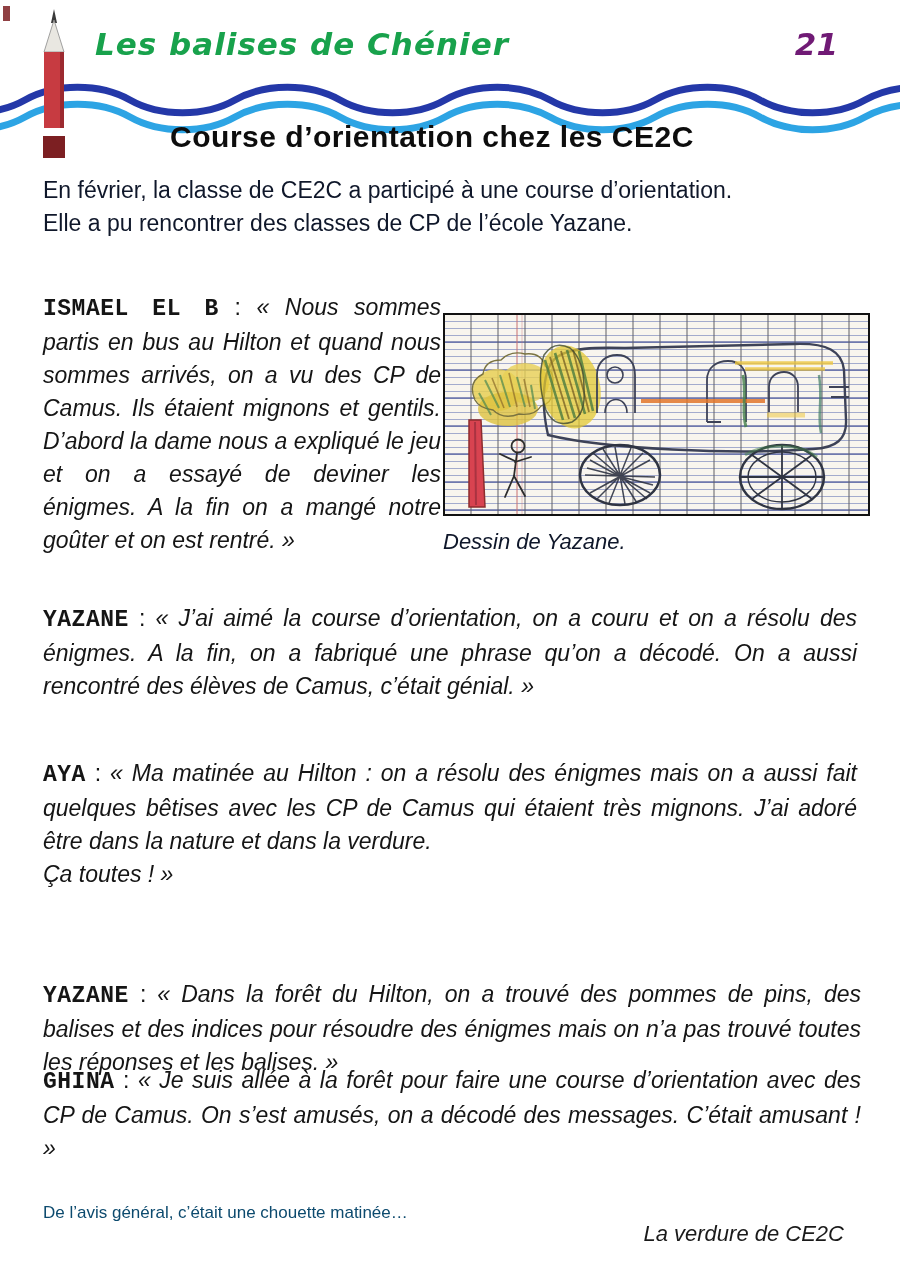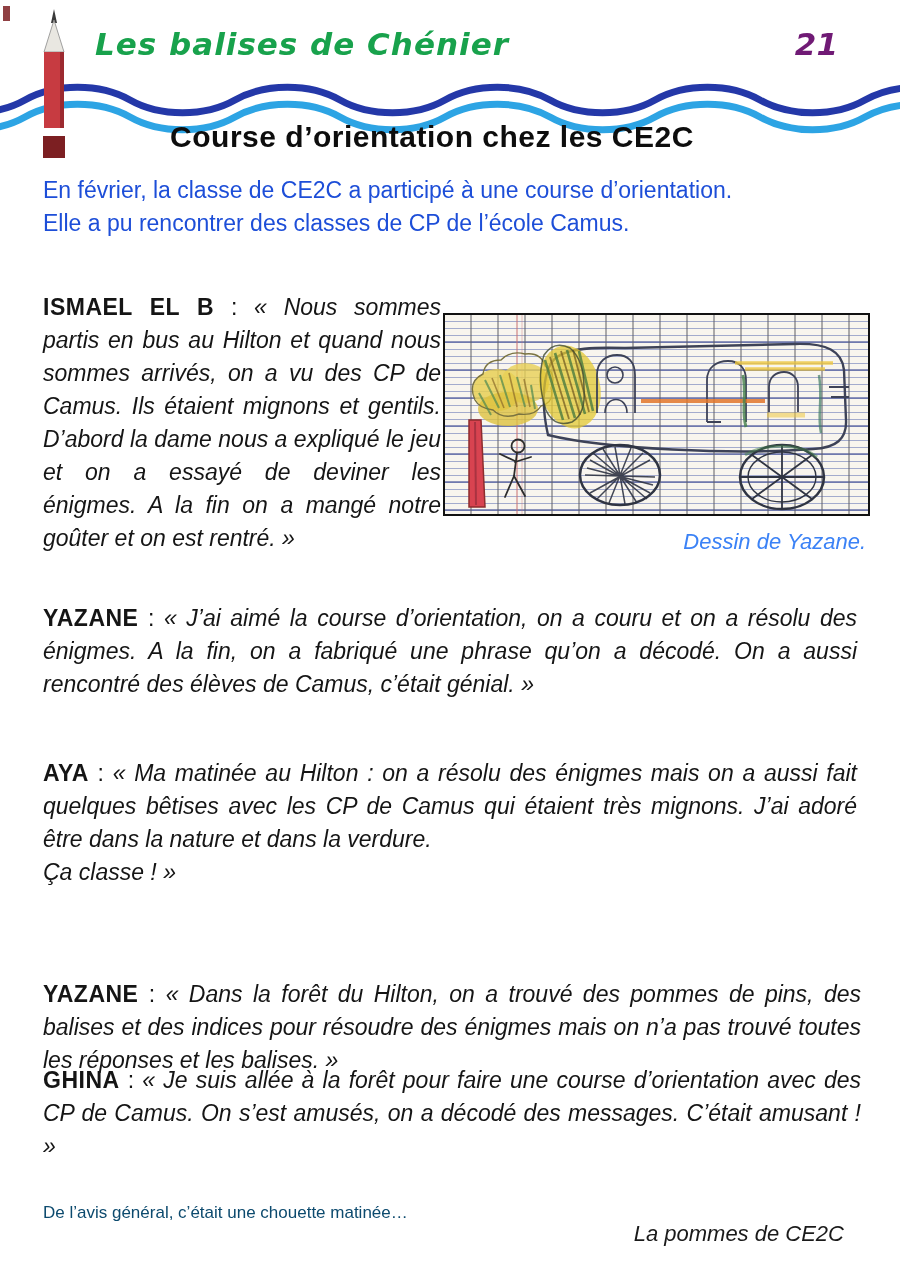--- a/index.html
+++ b/index.html
@@ -28,38 +28,38 @@
   .pencil{position:absolute;left:36px;top:8px;z-index:5;}
   .scan-mark{position:absolute;left:3px;top:6px;width:7px;height:15px;background:#7c1f22;opacity:.85;}
   .article-title{
     position:absolute;left:0;top:120px;width:864px;
     margin:0;text-align:center;
     font-size:30px;font-weight:bold;color:#0d0d0d;
     letter-spacing:.5px;
   }
   
   .intro{position:absolute;left:43px;top:174px;width:820px;
-    font-size:23px;line-height:33px;color:#1d4ed8;}
+    font-size:23px;line-height:33px;color:#0f172a;}
   .testimonial{position:absolute;left:43px;margin:0;
     font-size:23px;line-height:33px;color:#151515;
     text-align:justify;text-align-last:left;}
-  .testimonial b{font-style:normal;font-weight:bold;letter-spacing:.5px;}
+  .testimonial b{font-style:normal;font-weight:bold;letter-spacing:.5px;font-family:Liberation Mono, monospace;}
   .testimonial i{font-style:italic;}
   .t-ismael{top:291px;width:398px;}
   .t-yazane{top:602px;width:814px;}
   .t-aya{top:717px;width:814px;margin-top:40px;}
   .t-yazid{top:863px;width:818px;}
   .t-hamza{top:978px;width:818px;}
   .t-ghina{top:1064px;width:818px;}
   .quote-line2{display:block;font-style:italic;}
   
   .figure{position:absolute;left:443px;top:313px;width:423px;margin:0;}
   .drawing-frame{display:block;border:2px solid #111;background:#f8f5ee;}
-  .figcaption{margin-top:13px;width:423px;text-align:right;
-    font-size:22px;font-style:italic;color:#3b82f6;}
+  .figcaption{margin-top:13px;width:423px;text-align:left;
+    font-size:22px;font-style:italic;color:#0f172a;}
   
   .closing{position:absolute;left:43px;top:1203px;
     font-size:17px;color:#0c4a6e;}
   .signature{position:absolute;right:56px;top:1221px;
     font-size:22px;font-style:italic;color:#1a1a1a;}
 </style>
 </head>
 <body>
 
 <div class="page">
@@ -79,21 +79,21 @@
     <rect x="7" y="128" width="22" height="22" fill="#7c1f22"></rect>
   </svg>
 
   <div class="masthead">Les balises de Chénier</div>
   <div class="pagenum">21</div>
 
   <h1 class="article-title">Course d’orientation chez les CE2C</h1>
 
   <div class="intro">
     <div>En février, la classe de CE2C a participé à une course d’orientation.</div>
-    <div>Elle a pu rencontrer des classes de CP de l’école Camus.</div>
+    <div>Elle a pu rencontrer des classes de CP de l’école Yazane.</div>
   </div>
 
   <p class="testimonial t-ismael"><b>ISMAEL EL B</b><span> : </span><i>« Nous sommes partis en bus au Hilton et quand nous sommes arrivés, on a vu des CP de Camus. Ils étaient mignons et gentils. D’abord la dame nous a expliqué le jeu et on a essayé de deviner les énigmes. A la fin on a mangé notre goûter et on est rentré. »</i></p>
 
   <figure class="figure">
     <svg class="drawing-frame" width="423" height="199" viewBox="0 0 423 199" xmlns="http://www.w3.org/2000/svg" aria-hidden="true">
       <defs>
         <pattern id="ph" width="12" height="7" patternUnits="userSpaceOnUse">
           <path d="M0,6.5 H12" stroke="#9aa3c9" stroke-width="0.9"></path>
         </pattern>
@@ -158,23 +158,23 @@
         <ellipse cx="337" cy="162" rx="34" ry="25" stroke-width="1.4"></ellipse>
         <path d="M337,162 L295,162 M337,162 L379,162 M337,162 L337,130 M337,162 L337,194 M337,162 L307,140 M337,162 L367,184 M337,162 L307,184 M337,162 L367,140" stroke-width="1.8"></path>
       </g>
       <path d="M300,140 C320,128 355,128 372,142" stroke="#44804a" stroke-width="3" opacity="0.5" fill="none"></path>
     </svg>
     <figcaption class="figcaption">Dessin de Yazane.</figcaption>
   </figure>
 
   <p class="testimonial t-yazane"><b>YAZANE</b><span> : </span><i>« J’ai aimé la course d’orientation, on a couru et on a résolu des énigmes. A la fin, on a fabriqué une phrase qu’on a décodé. On a aussi rencontré des élèves de Camus, c’était génial. »</i></p>
 
-  <p class="testimonial t-aya"><b>AYA</b><span> : </span><i>« Ma matinée au Hilton : on a résolu des énigmes mais on a aussi fait quelques bêtises avec les CP de Camus qui étaient très mignons. J’ai adoré être dans la nature et dans la verdure.</i><span class="quote-line2">Ça classe ! »</span></p>
+  <p class="testimonial t-aya"><b>AYA</b><span> : </span><i>« Ma matinée au Hilton : on a résolu des énigmes mais on a aussi fait quelques bêtises avec les CP de Camus qui étaient très mignons. J’ai adoré être dans la nature et dans la verdure.</i><span class="quote-line2">Ça toutes ! »</span></p>
 
 
   <p class="testimonial t-hamza"><b>YAZANE</b><span> : </span><i>« Dans la forêt du Hilton, on a trouvé des pommes de pins, des balises et des indices pour résoudre des énigmes mais on n’a pas trouvé toutes les réponses et les balises. »</i></p>
 
   <p class="testimonial t-ghina"><b>GHINA</b><span> : </span><i>« Je suis allée à la forêt pour faire une course d’orientation avec des CP de Camus. On s’est amusés, on a décodé des messages. C’était amusant ! »</i></p>
 
   <div class="closing">De l’avis général, c’était une chouette matinée…</div>
-  <div class="signature">La pommes de CE2C</div>
+  <div class="signature">La verdure de CE2C</div>
 
 </div>
 
 </body></html>

